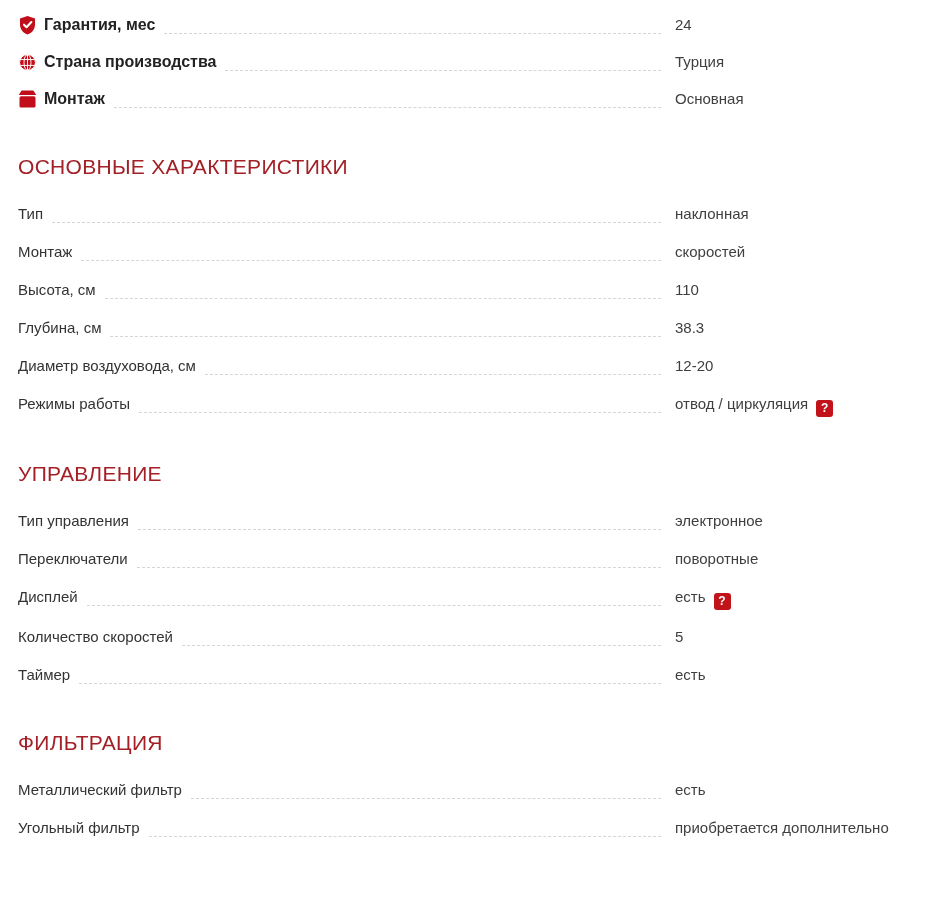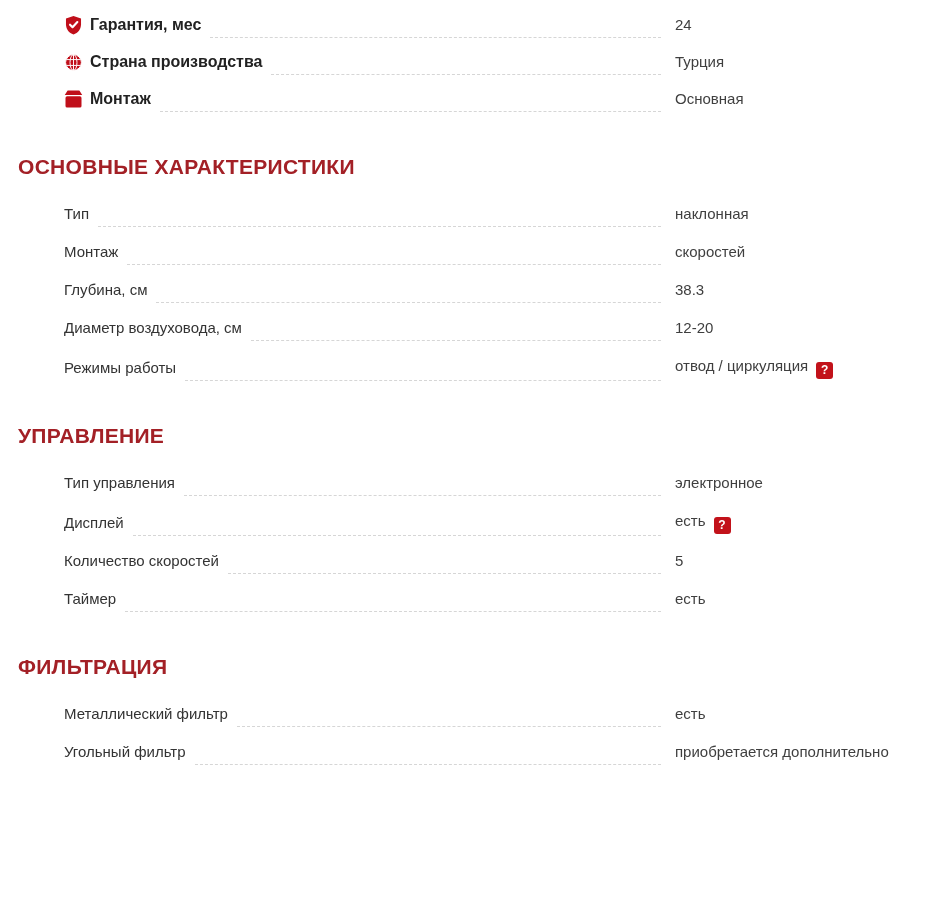--- a/index.html
+++ b/index.html
@@ -15,24 +15,23 @@
   body{
     width:949px;height:917px;overflow:hidden;
     background:#ffffff;
     font-family:"Liberation Sans","DejaVu Sans",sans-serif;
     color:var(--label);
   }
   .page{padding:14px 0 0 18px;width:949px;}
 
   
   .spec-row{
-    display:flex;align-items:flex-end;
+    display:flex;align-items:flex-start;
     font-size:15px;line-height:22px;
     margin-bottom:16px;
-    margin-left:46px;
   }
   .top-specs{margin-left:-3px;}
   .top-specs .spec-row{margin-bottom:15px;}
   .icon{
     flex:none;width:24px;height:22px;
     align-self:center;margin-right:5px;
     display:flex;align-items:center;justify-content:center;
   }
   .icon svg{display:block;}
   .label{color:var(--label);white-space:nowrap;}
@@ -47,21 +46,21 @@
     flex:none;width:274px;color:var(--value);white-space:nowrap;
   }
   .help-badge{
     display:inline-block;width:17px;height:17px;
     margin-left:8px;border-radius:3px;
     background:var(--badge);color:#ffffff;
     font-size:12px;font-weight:bold;line-height:17px;text-align:center;
     vertical-align:-3px;cursor:pointer;user-select:none;
   }
   .section-title{
-    font-size:21px;font-weight:700;letter-spacing:.3px;
+    font-size:21px;font-weight:400;letter-spacing:.3px;
     color:var(--heading);
     margin:45px 0 24px 0;
   }
 </style>
 </head>
 <body>
 
 <div class="page">
   <div class="top-specs" id="top-specs">
       <div class="spec-row">
@@ -110,20 +109,25 @@
     <span class="label">Тип</span>
     <span class="leader"></span>
     <span class="value"><span>наклонная</span></span>
   </div>
           <div class="spec-row">
     <span class="label">Монтаж</span>
     <span class="leader"></span>
     <span class="value"><span>скоростей</span></span>
   </div>
           <div class="spec-row">
+    <span class="label">Высота, см</span>
+    <span class="leader"></span>
+    <span class="value"><span>110</span></span>
+  </div>
+          <div class="spec-row">
     <span class="label">Глубина, см</span>
     <span class="leader"></span>
     <span class="value"><span>38.3</span></span>
   </div>
           <div class="spec-row">
     <span class="label">Диаметр воздуховода, см</span>
     <span class="leader"></span>
     <span class="value"><span>12-20</span></span>
   </div>
           <div class="spec-row">
@@ -133,20 +137,25 @@
   </div>
         </div>
   </section>
       <section>
     <h2 class="section-title">УПРАВЛЕНИЕ</h2>
     <div class="rows">
           <div class="spec-row">
     <span class="label">Тип управления</span>
     <span class="leader"></span>
     <span class="value"><span>электронное</span></span>
+  </div>
+          <div class="spec-row">
+    <span class="label">Переключатели</span>
+    <span class="leader"></span>
+    <span class="value"><span>поворотные</span></span>
   </div>
           <div class="spec-row">
     <span class="label">Дисплей</span>
     <span class="leader"></span>
     <span class="value"><span>есть</span><span class="help-badge">?</span></span>
   </div>
           <div class="spec-row">
     <span class="label">Количество скоростей</span>
     <span class="leader"></span>
     <span class="value"><span>5</span></span>

